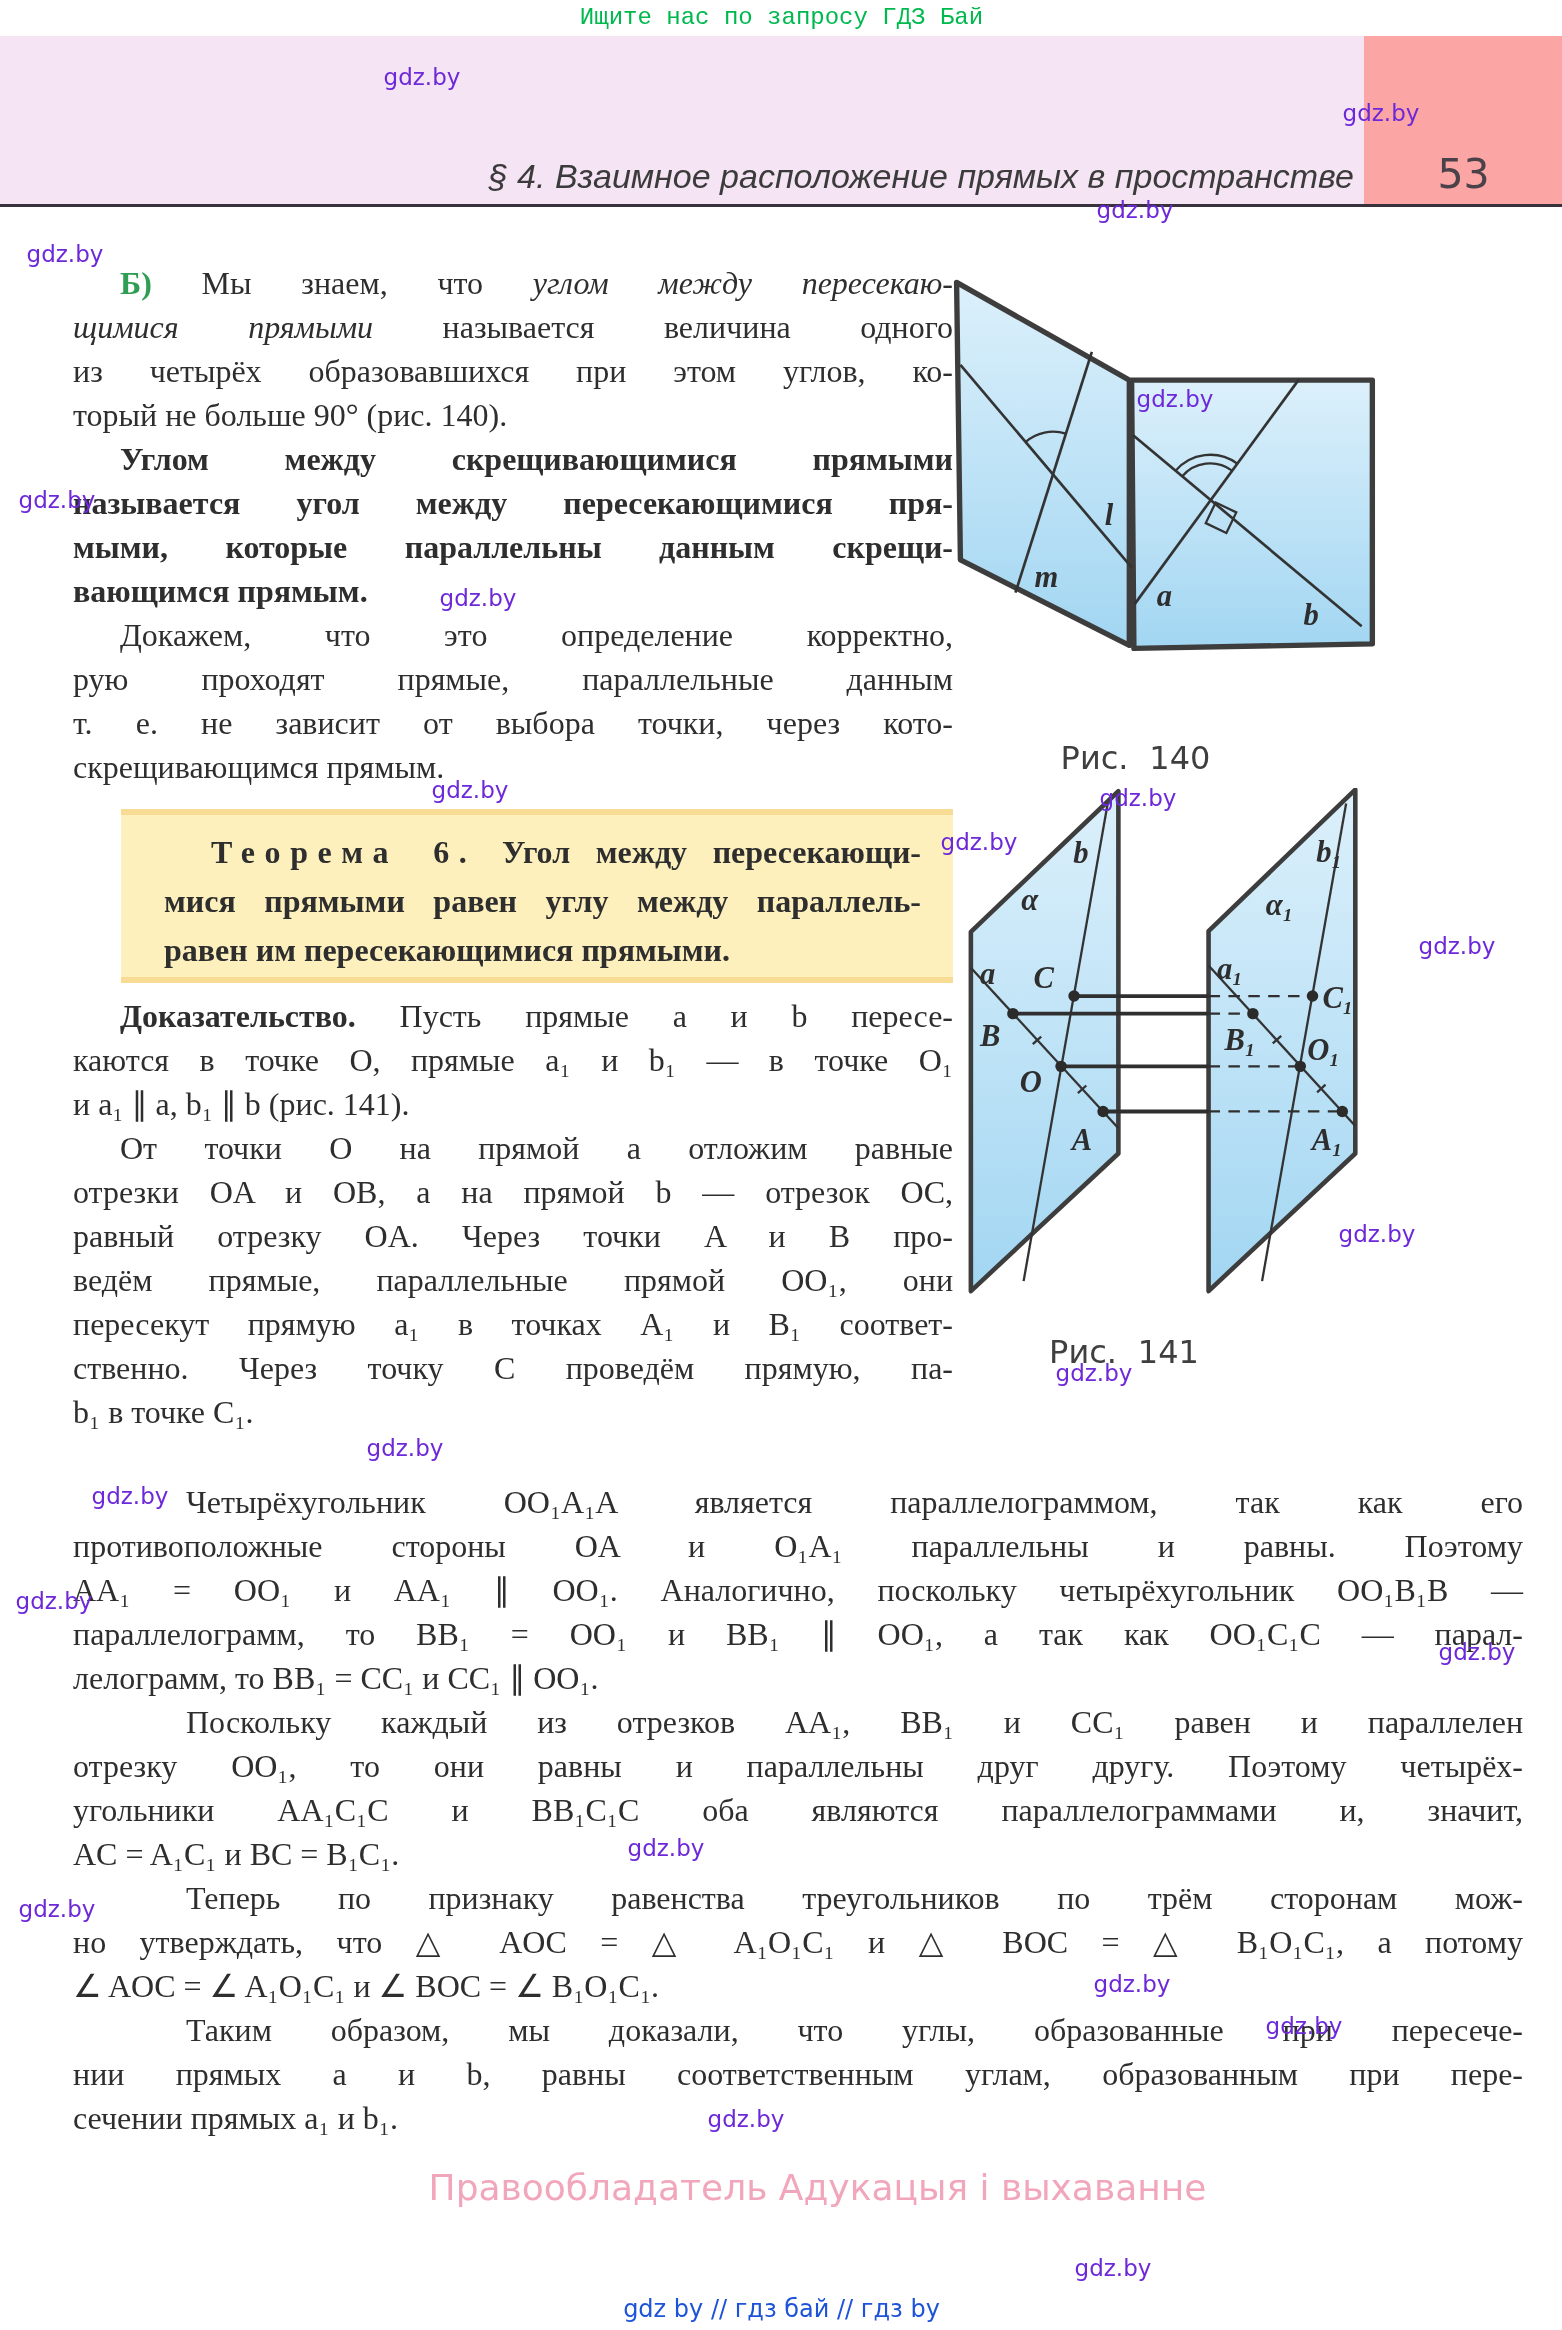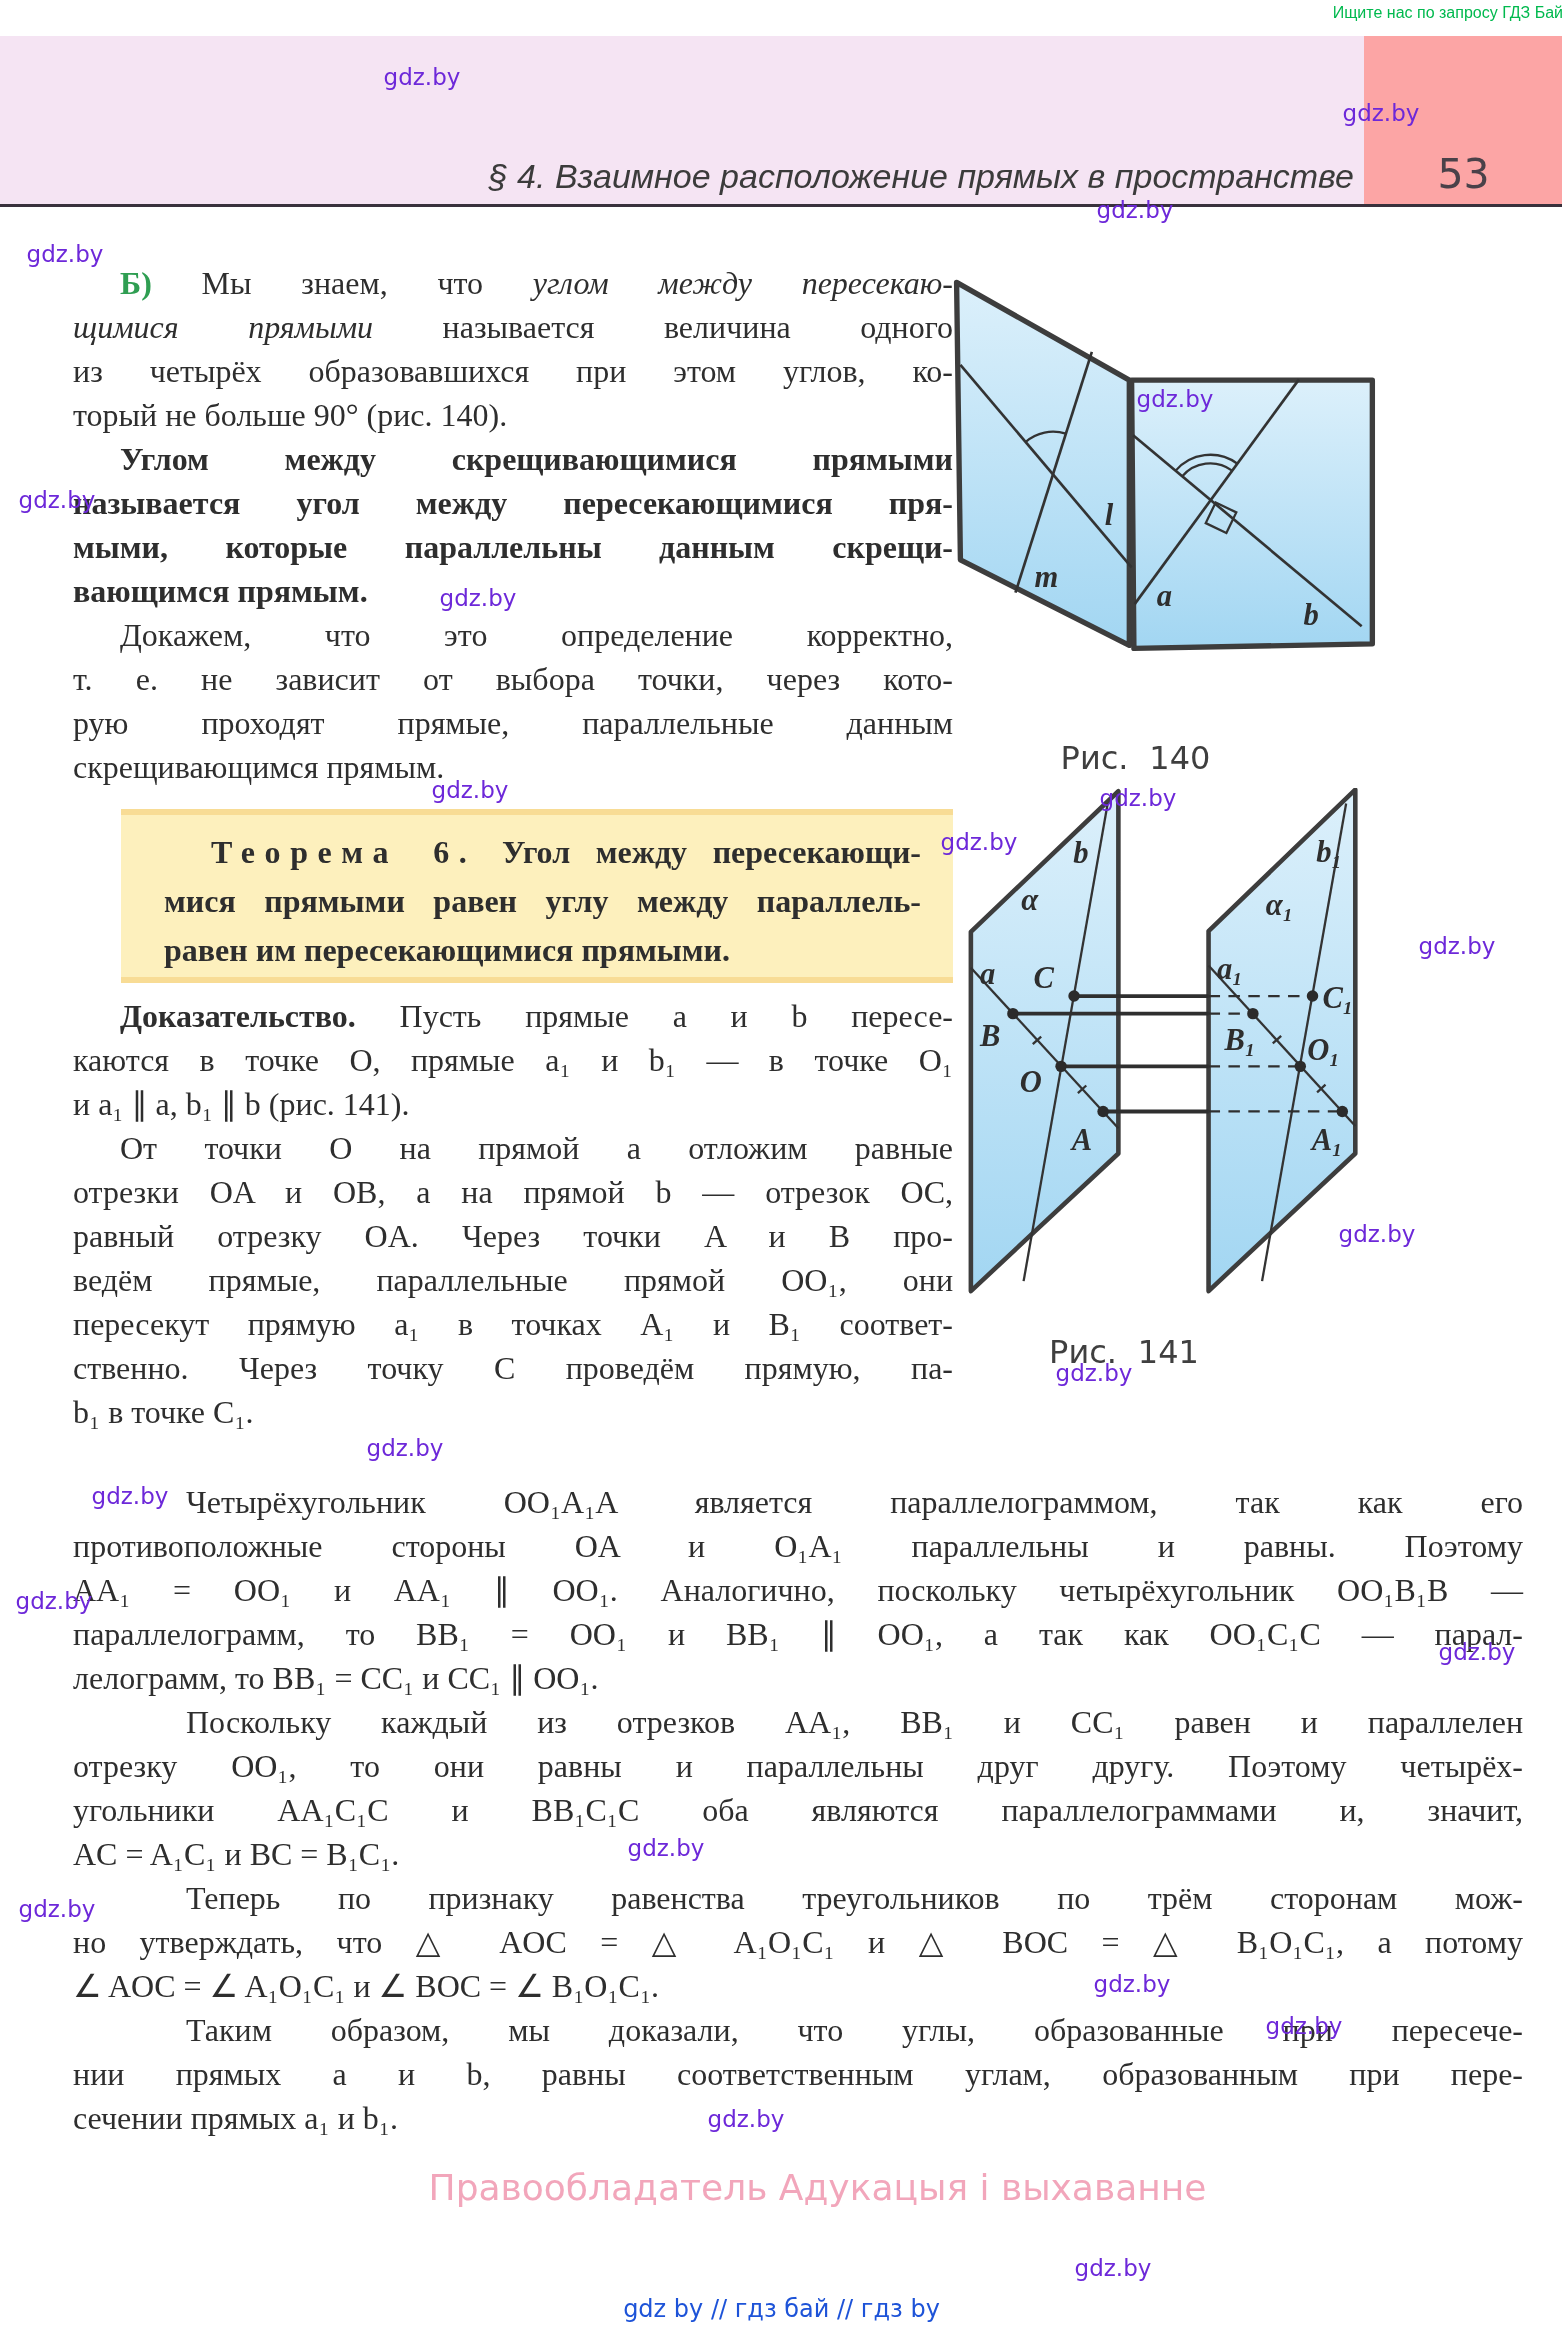--- a/index.html
+++ b/index.html
@@ -1,20 +1,20 @@
 <!DOCTYPE html>
 <html style="font-size:12.2px"><head>
 <meta charset="utf-8">
 <style>
   html,body{margin:0;padding:0;background:#888;}
   .page{position:relative;width:1563px;height:2330px;background:#ffffff;overflow:hidden;
         font-family:"Liberation Serif",serif;color:#2e2e2e;}
   
-  .banner{position:absolute;top:3.8px;left:0;width:100%;text-align:right;
-          font-family:Liberation Sans, sans-serif;font-size:16px;color:#00b94e;}
+  .banner{position:absolute;top:3.8px;left:0;width:100%;text-align:center;
+          font-family:Liberation Mono, monospace;font-size:24px;color:#00b94e;}
   
   .band{position:absolute;top:36px;left:0;width:100%;height:168px;background:#f5e4f3;
         border-bottom:3.1px solid #39313c;}
   .pagebox{position:absolute;top:0;right:0;width:199px;height:100%;background:#d79cc8;}
   .pagenum{position:absolute;bottom:6.1px;left:0;width:100%;text-align:center;
            font-family:"DejaVu Sans",sans-serif;font-size:41px;color:#4a4149;}
   .htitle{position:absolute;right:209px;bottom:7.7px;font-family:"Liberation Sans",sans-serif;
           font-style:italic;font-size:34px;color:#3b3b3b;white-space:nowrap;}
   
   .wm{position:absolute;transform:translate(-50%,-50%);font-family:"DejaVu Sans",sans-serif;
@@ -66,22 +66,22 @@
   <div class="tblock" id="left-col">
       <div class="line indent"><span class="g">Б) </span><span>Мы знаем, что </span><span class="i">углом между пересекаю-</span></div>
       <div class="line"><span class="i">щимися прямыми</span><span> называется величина одного</span></div>
       <div class="line"><span>из четырёх образовавшихся при этом углов, ко-</span></div>
       <div class="line last"><span>торый не больше 90° (рис. 140).</span></div>
       <div class="line b indent"><span>Углом между скрещивающимися прямыми</span></div>
       <div class="line b"><span>называется угол между пересекающимися пря-</span></div>
       <div class="line b"><span>мыми, которые параллельны данным скрещи-</span></div>
       <div class="line b last"><span>вающимся прямым.</span></div>
       <div class="line indent"><span>Докажем, что это определение корректно,</span></div>
+      <div class="line"><span>рую проходят прямые, параллельные данным</span></div>
       <div class="line"><span>т. е. не зависит от выбора точки, через кото-</span></div>
-      <div class="line"><span>рую проходят прямые, параллельные данным</span></div>
       <div class="line last"><span>скрещивающимся прямым.</span></div>
     </div>
 
   <div class="theorem">
       <div class="line indent"><span class="sp">Теорема 6.</span><span> Угол между пересекающи-</span></div>
       <div class="line"><span>мися прямыми равен углу между параллель-</span></div>
       <div class="line last"><span>равен им пересекающимися прямыми.</span></div>
     </div>
 
   <div class="tblock" id="proof">

